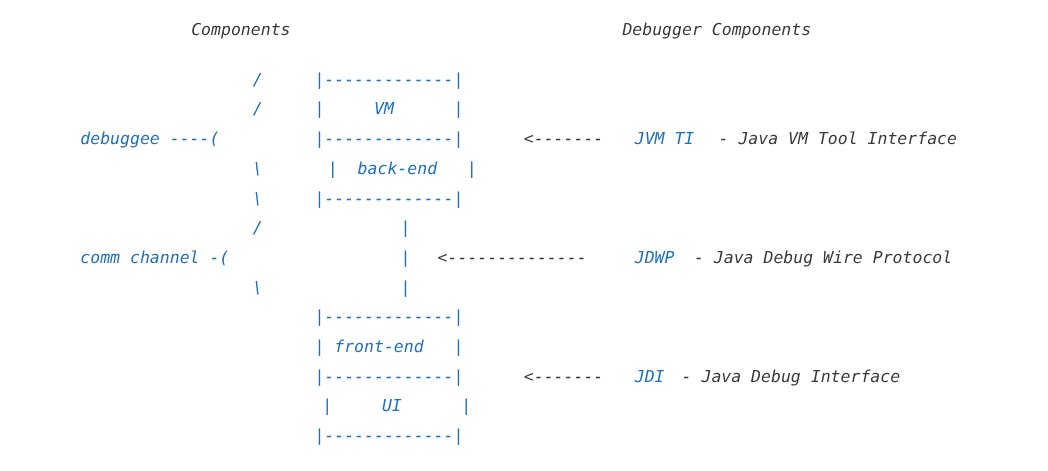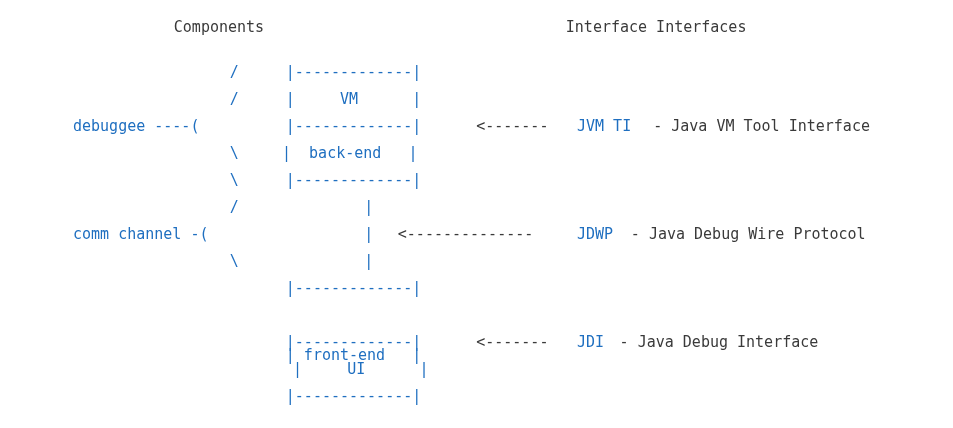--- a/index.html
+++ b/index.html
@@ -8,20 +8,21 @@
     padding: 0;
     background: #ffffff;
   }
   #page {
     position: relative;
     width: 953px;
     height: 428px;
     background: #ffffff;
     overflow: hidden;
     font-family: "DejaVu Sans Mono", "Liberation Mono", monospace;
+    font-style: italic;
   }
   #diagram {
     position: absolute;
     left: 0;
     top: 0;
     width: 953px;
     height: 428px;
   }
   .ascii-line {
     position: absolute;
@@ -38,28 +39,28 @@
   }
   .c-link  { color: #1f6fc0; }
   .c-text  { color: #3a3a3a; }
   .header-row .seg { color: #3a3a3a; }
 </style>
 </head>
 <body style="background: rgb(255, 255, 255);">
 
 <div id="page" style="background: rgb(255, 255, 255);">
   <div id="diagram">
-      <div class="ascii-line header-row" style="top: 18px;"><span class="seg c-text" style="position: absolute; left: 173.8px;">Components</span><span class="seg c-text" style="position: absolute; left: 565.8px;">Interface Interfaces</span></div>
+      <div class="ascii-line header-row" style="top: 18px;"><span class="seg c-text" style="position: absolute; left: 173.8px;">Components</span><span class="seg c-text" style="position: absolute; left: 565.8px;">Debugger Components</span></div>
       <div class="ascii-line" style="top: 63px;"><span class="seg c-link" style="position: absolute; left: 229.8px;">/</span><span class="seg c-link" style="position: absolute; left: 285.8px;">|-------------|</span></div>
       <div class="ascii-line" style="top: 90px;"><span class="seg c-link" style="position: absolute; left: 229.8px;">/</span><span class="seg c-link" style="position: absolute; left: 285.8px;">|     VM      |</span></div>
       <div class="ascii-line" style="top: 117px;"><span class="seg c-link" style="position: absolute; left: 73px;">debuggee ----(</span><span class="seg c-link" style="position: absolute; left: 285.8px;">|-------------|</span><span class="seg c-text" style="position: absolute; left: 476.2px;">&lt;-------</span><span class="seg c-link" style="position: absolute; left: 577px;">JVM TI</span><span class="seg c-text" style="position: absolute; left: 644.2px;"> - Java VM Tool Interface</span></div>
-      <div class="ascii-line" style="top: 144px;"><span class="seg c-link" style="position: absolute; left: 229.8px;">\</span><span class="seg c-link" style="position: absolute; left: 282px; text-align: center;">|  back-end   |</span></div>
+      <div class="ascii-line" style="top: 144px;"><span class="seg c-link" style="position: absolute; left: 229.8px;">\</span><span class="seg c-link" style="position: absolute; left: 298px; text-align: center;">|  back-end   |</span></div>
       <div class="ascii-line" style="top: 171px;"><span class="seg c-link" style="position: absolute; left: 229.8px;">\</span><span class="seg c-link" style="position: absolute; left: 285.8px;">|-------------|</span></div>
       <div class="ascii-line" style="top: 198px;"><span class="seg c-link" style="position: absolute; left: 229.8px;">/</span><span class="seg c-link" style="position: absolute; left: 364.2px;">|</span></div>
       <div class="ascii-line" style="top: 225px;"><span class="seg c-link" style="position: absolute; left: 73px;">comm channel -(</span><span class="seg c-link" style="position: absolute; left: 364.2px;">|</span><span class="seg c-text" style="position: absolute; left: 397.8px;">&lt;--------------</span><span class="seg c-link" style="position: absolute; left: 577px;">JDWP</span><span class="seg c-text" style="position: absolute; left: 621.8px;"> - Java Debug Wire Protocol</span></div>
       <div class="ascii-line" style="top: 252px;"><span class="seg c-link" style="position: absolute; left: 229.8px;">\</span><span class="seg c-link" style="position: absolute; left: 364.2px;">|</span></div>
       <div class="ascii-line" style="top: 279px;"><span class="seg c-link" style="position: absolute; left: 285.8px;">|-------------|</span></div>
-      <div class="ascii-line" style="top: 306px;"><span class="seg c-link" style="position: absolute; left: 285.8px; margin-top: 40px;">| front-end   |</span></div>
+      <div class="ascii-line" style="top: 306px;"><span class="seg c-link" style="position: absolute; left: 285.8px;">| front-end   |</span></div>
       <div class="ascii-line" style="top: 333px;"><span class="seg c-link" style="position: absolute; left: 285.8px;">|-------------|</span><span class="seg c-text" style="position: absolute; left: 476.2px;">&lt;-------</span><span class="seg c-link" style="position: absolute; left: 577px;">JDI</span><span class="seg c-text" style="position: absolute; left: 610.6px;"> - Java Debug Interface</span></div>
       <div class="ascii-line" style="top: 360px;"><span class="seg c-link" style="position: absolute; left: 293px;">|     UI      |</span></div>
       <div class="ascii-line" style="top: 387px;"><span class="seg c-link" style="position: absolute; left: 285.8px;">|-------------|</span></div>
     </div>
 </div>
 
 </body></html>

